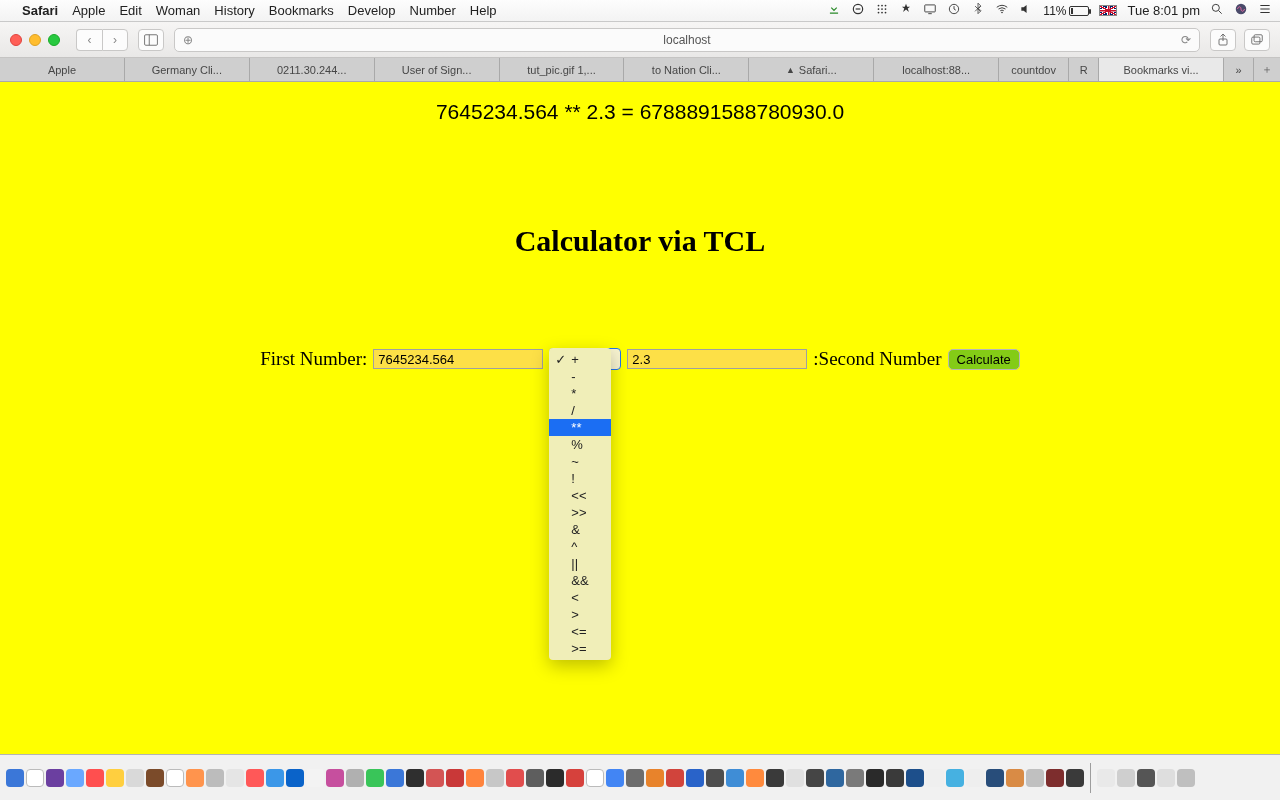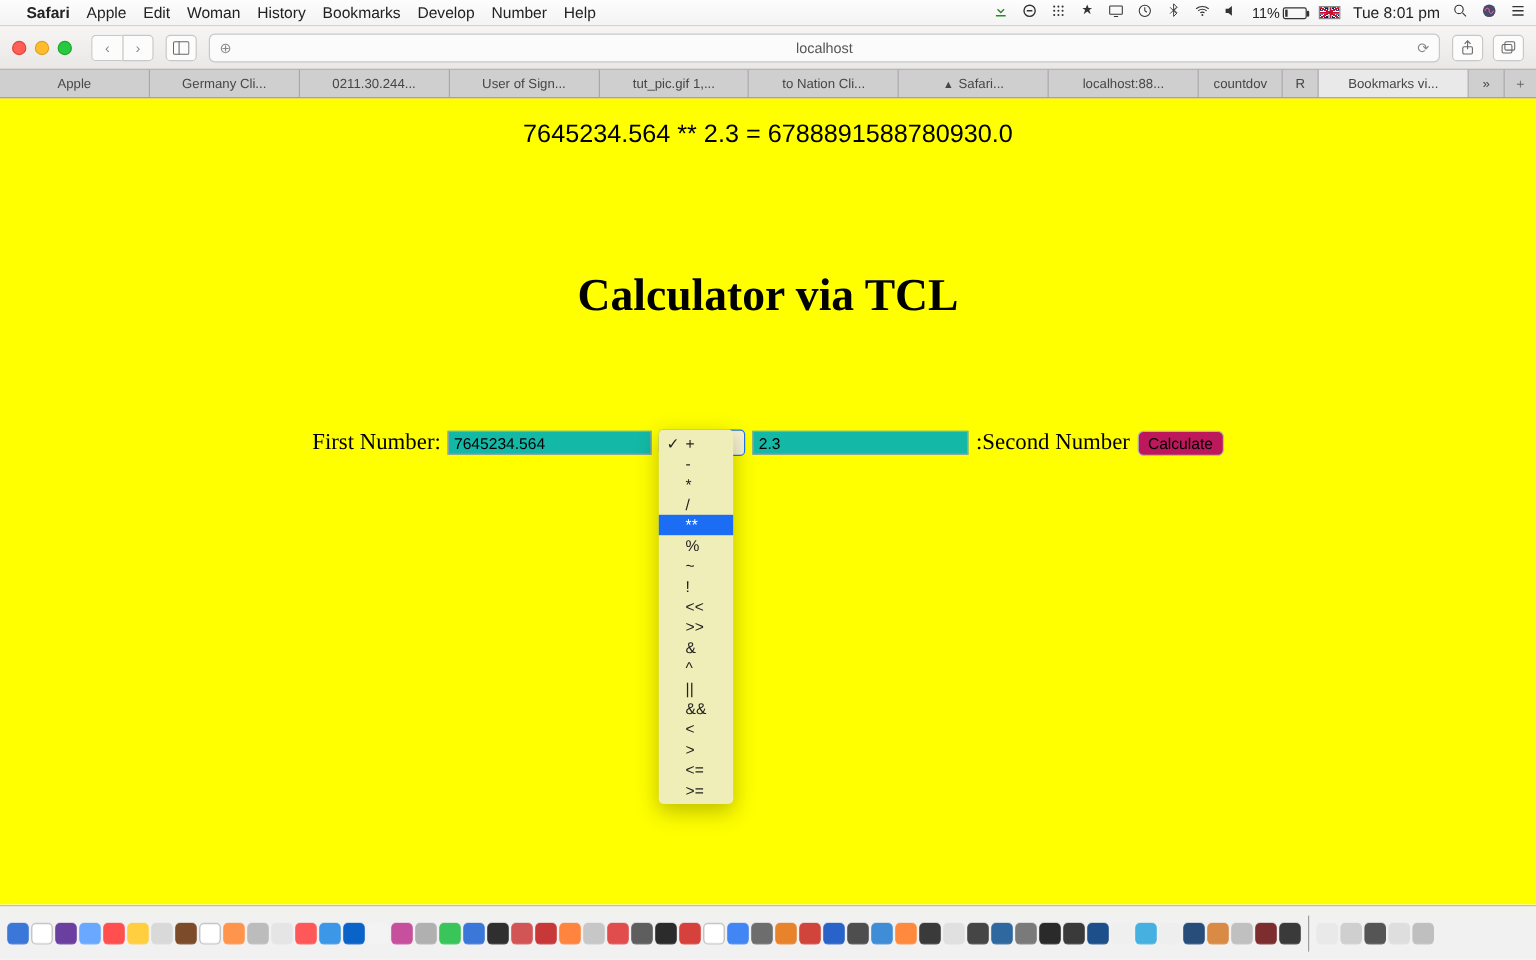--- a/index.html
+++ b/index.html
@@ -46,30 +46,30 @@
   .urlbar .reload{position:absolute;right:8px;color:#888;}
   .rightbtns{display:flex;gap:8px;}
   .tabstrip{height:24px;background:#a21caf;display:flex;border-bottom:1px solid #a9a9a9;font-size:11px;color:#464646;}
   .tab{flex:0 0 auto;min-width:30px;padding:0 12px;border-right:1px solid #a9a9a9;display:flex;align-items:center;justify-content:center;gap:4px;background:#cfcfcf;white-space:nowrap;overflow:hidden;}
   .tab.active{background:#e9e9e9;}
   .tab.fill{flex:1;}
   .newtab{width:26px;display:flex;align-items:center;justify-content:center;color:#666;background:#cfcfcf;}
   
   .page{background:#ffff00;width:100%;height:calc(800px - 22px - 36px - 24px - 46px);padding-top:18px;position:relative;}
   .resultline{text-align:center;font-family:Liberation Sans, sans-serif;font-size:21px;color:#000;}
-  .h1{text-align:center;font-family:"Times New Roman",serif;font-size:38px;font-weight:700;margin-top:100px;}
+  .h1{text-align:center;font-family:"Times New Roman",serif;font-size:30px;font-weight:700;margin-top:100px;}
   .formrow{display:flex;align-items:center;justify-content:center;margin-top:90px;font-family:"Times New Roman",serif;font-size:19px;gap:6px;}
-  .txt{width:170px;height:20px;border:1px solid #a0a0a0;background:#14b8a6;font-size:13px;padding:0 4px;font-family:Arial;}
+  .txt{width:170px;height:20px;border:1px solid #a0a0a0;background:#fde047;font-size:13px;padding:0 4px;font-family:Arial;}
   .selwrap{position:relative;width:72px;height:22px;}
   .selhead{width:72px;height:22px;border:1px solid #2376e9;border-radius:4px;background:#f7f3cf;display:flex;align-items:center;justify-content:flex-end;padding:0 6px;font-size:12px;color:#444;}
   .dropdown{position:absolute;top:0;left:0;width:62px;background:#f0eeb8;border-radius:4px;box-shadow:0 6px 18px rgba(0,0,0,.25);padding:3px 0;font-family:Arial;font-size:13px;z-index:50;}
   .opt{padding:1px 0 1px 22px;position:relative;color:#222;}
   .opt.checked::before{content:"✓";position:absolute;left:6px;}
   .opt.hl{background:#1b6ef3;color:#fff;}
-  .calcbtn{font-size:13px;padding:2px 8px;border:1px solid #b7b7b7;border-radius:5px;background:#be185d;font-family:Arial;}
+  .calcbtn{font-size:13px;padding:2px 8px;border:1px solid #b7b7b7;border-radius:5px;background:#84cc16;font-family:Arial;}
   
   .dock{position:absolute;bottom:0;left:0;right:0;height:46px;background:rgba(230,230,230,.55);backdrop-filter:blur(6px);border-top:1px solid rgba(0,0,0,.25);display:flex;align-items:center;padding:0 6px;gap:2px;overflow:hidden;}
   .dock .ic{width:18px;height:18px;border-radius:4px;flex:0 0 auto;}
   .sep{width:1px;height:30px;background:rgba(0,0,0,.35);margin:0 4px;}
 </style>
 </head>
 <body>
 
 <div class="menubar">
   <div class="menubar-left">

